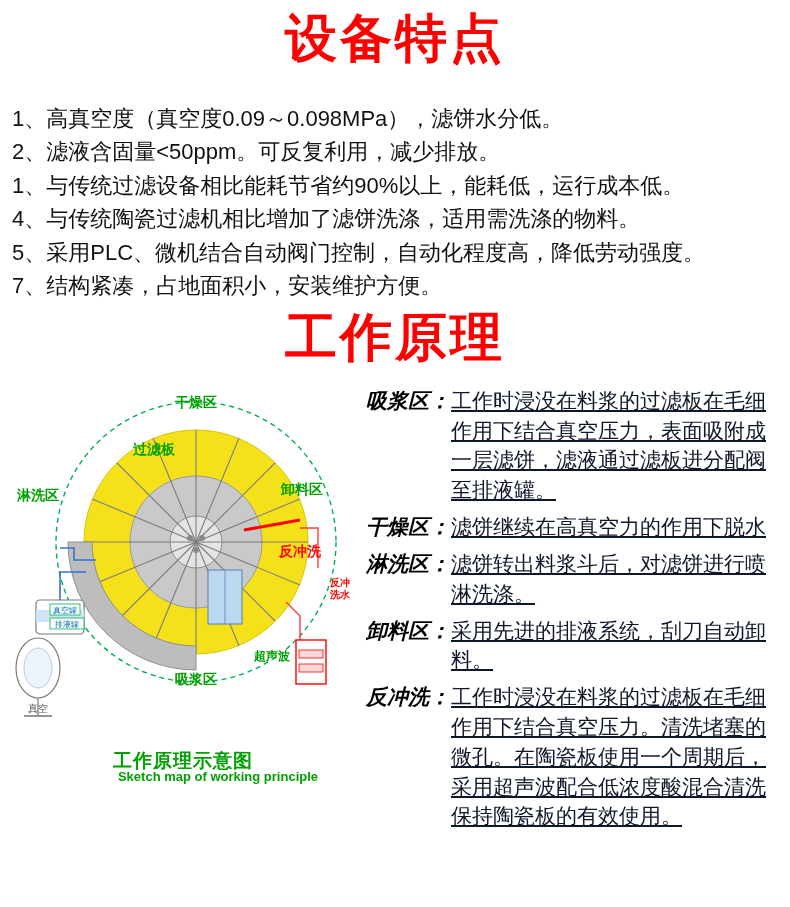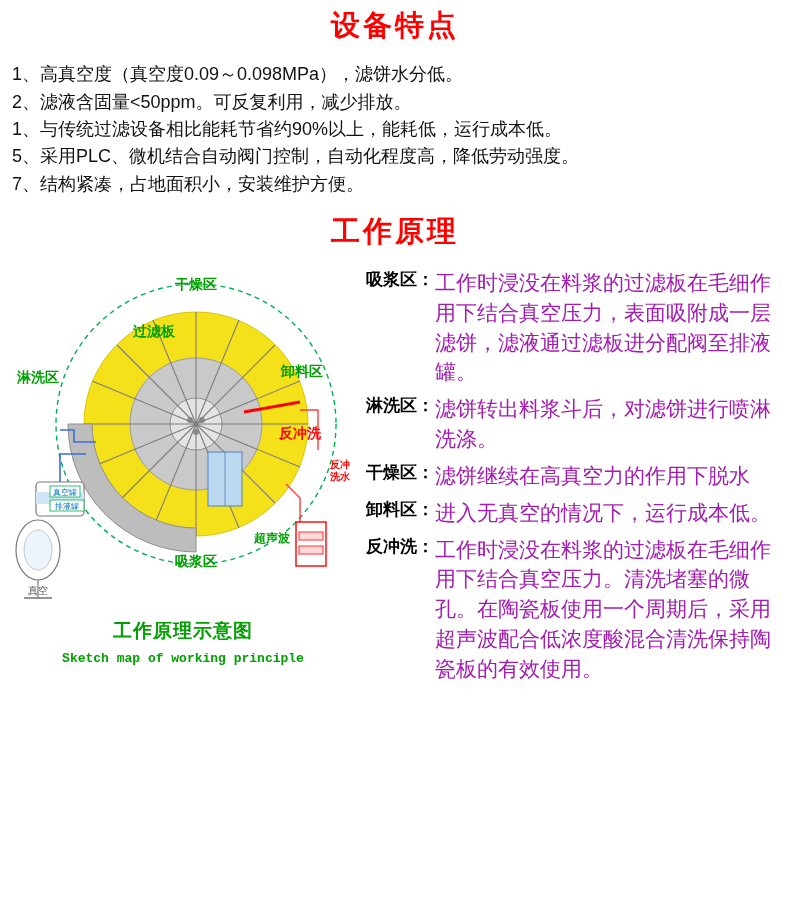--- a/index.html
+++ b/index.html
@@ -17,34 +17,34 @@
   }
   .page {
     width: 790px;
     height: 907px;
     position: relative;
   }
   .section-title {
     text-align: center;
     color: #ff0000;
     font-weight: bold;
-    font-size: 29px;
+    font-size: 52px;
     letter-spacing: 3px;
     line-height: 1.1;
   }
   #features-title { margin-top: 10px; }
-  #principle-title { margin-top: 18px; margin-bottom: 6px; }
+  #principle-title { margin-top: 6px; margin-bottom: 6px; }
 
   .feature-list {
     margin: 18px 0 0 0;
     padding: 0 6px 0 12px;
     list-style: none;
   }
   .feature-list li {
-    font-size: 18px;
+    font-size: 22px;
     line-height: 1.52;
     color: #111111;
     white-space: nowrap;
   }
 
   .principle-wrap {
     display: flex;
     align-items: flex-start;
     margin-top: 6px;
     justify-content: center;
@@ -60,67 +60,71 @@
     padding-right: 8px;
     padding-top: 14px;
   }
   .legend-row {
     display: flex;
     align-items: flex-start;
     margin-bottom: 7px;
   }
   .legend-term {
     font-weight: bold;
-    font-size: 17px;
+    font-size: 21px;
     flex: 0 0 auto;
     white-space: nowrap;
     line-height: 1.42;
     color: #000;
+    font-style: italic;
   }
   .legend-desc {
     font-size: 21px;
     line-height: 1.42;
-    color: #a21caf;
+    color: #0f172a;
     padding-left: 1px;
+    text-decoration: underline;
   }
 
   
   .diagram-svg { display:block; }
   .cap {
     position: absolute;
     text-align: center;
     width: 100%;
     left: 0;
   }
   .cap1 {
-    bottom: 40px;
+    bottom: 28px;
     font-size: 19px;
     font-weight: bold;
     color: #00a000;
     letter-spacing: 1px;
   }
   .cap2 {
     bottom: 18px;
     font-size: 13px;
     font-weight: bold;
     color: #00a000;
-    font-family: Liberation Mono, monospace;
+    font-family: Liberation Sans, sans-serif;
+    padding-left: 35px;
   }
 </style>
 </head>
 <body>
 
 <div class="page">
 
   <h1 class="section-title" id="features-title">设备特点</h1>
 
   <ul class="feature-list">
     <li>1、高真空度（真空度0.09～0.098MPa），滤饼水分低。</li>
     <li>2、滤液含固量&lt;50ppm。可反复利用，减少排放。</li>
     <li>1、与传统过滤设备相比能耗节省约90%以上，能耗低，运行成本低。</li>
+    <li>4、与传统陶瓷过滤机相比增加了滤饼洗涤，适用需洗涤的物料。</li>
     <li>5、采用PLC、微机结合自动阀门控制，自动化程度高，降低劳动强度。</li>
     <li>7、结构紧凑，占地面积小，安装维护方便。</li>
   </ul>
 
   <h1 class="section-title" id="principle-title">工作原理</h1>
 
   <div class="principle-wrap">
 
     <div class="diagram-box">
       <svg class="diagram-svg" width="366" height="400" viewBox="0 0 366 400">
@@ -201,30 +205,30 @@
       <div class="cap cap1">工作原理示意图</div>
       <div class="cap cap2">Sketch map of working principle</div>
     </div>
 
     <div class="legend-box">
       <div class="legend-row">
         <span class="legend-term">吸浆区：</span>
         <span class="legend-desc">工作时浸没在料浆的过滤板在毛细作用下结合真空压力，表面吸附成一层滤饼，滤液通过滤板进分配阀至排液罐。</span>
       </div>
       <div class="legend-row">
+        <span class="legend-term">干燥区：</span>
+        <span class="legend-desc">滤饼继续在高真空力的作用下脱水</span>
+      </div>
+      <div class="legend-row">
         <span class="legend-term">淋洗区：</span>
         <span class="legend-desc">滤饼转出料浆斗后，对滤饼进行喷淋洗涤。</span>
       </div>
       <div class="legend-row">
-        <span class="legend-term">干燥区：</span>
-        <span class="legend-desc">滤饼继续在高真空力的作用下脱水</span>
-      </div>
-      <div class="legend-row">
         <span class="legend-term">卸料区：</span>
-        <span class="legend-desc">进入无真空的情况下，运行成本低。</span>
+        <span class="legend-desc">采用先进的排液系统，刮刀自动卸料。</span>
       </div>
       <div class="legend-row">
         <span class="legend-term">反冲洗：</span>
         <span class="legend-desc">工作时浸没在料浆的过滤板在毛细作用下结合真空压力。清洗堵塞的微孔。在陶瓷板使用一个周期后，采用超声波配合低浓度酸混合清洗保持陶瓷板的有效使用。</span>
       </div>
     </div>
 
   </div>
 </div>
 

